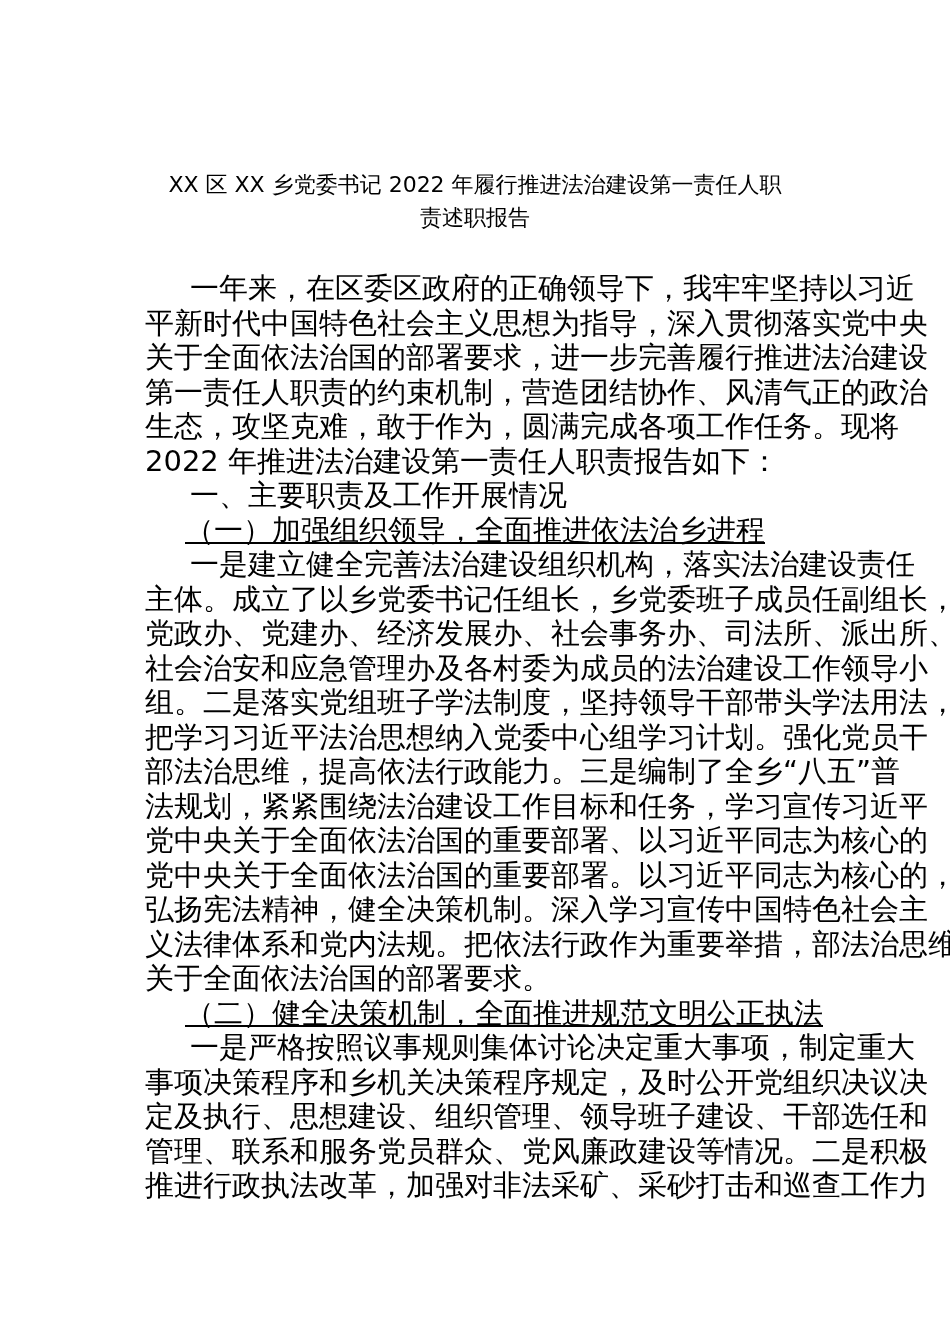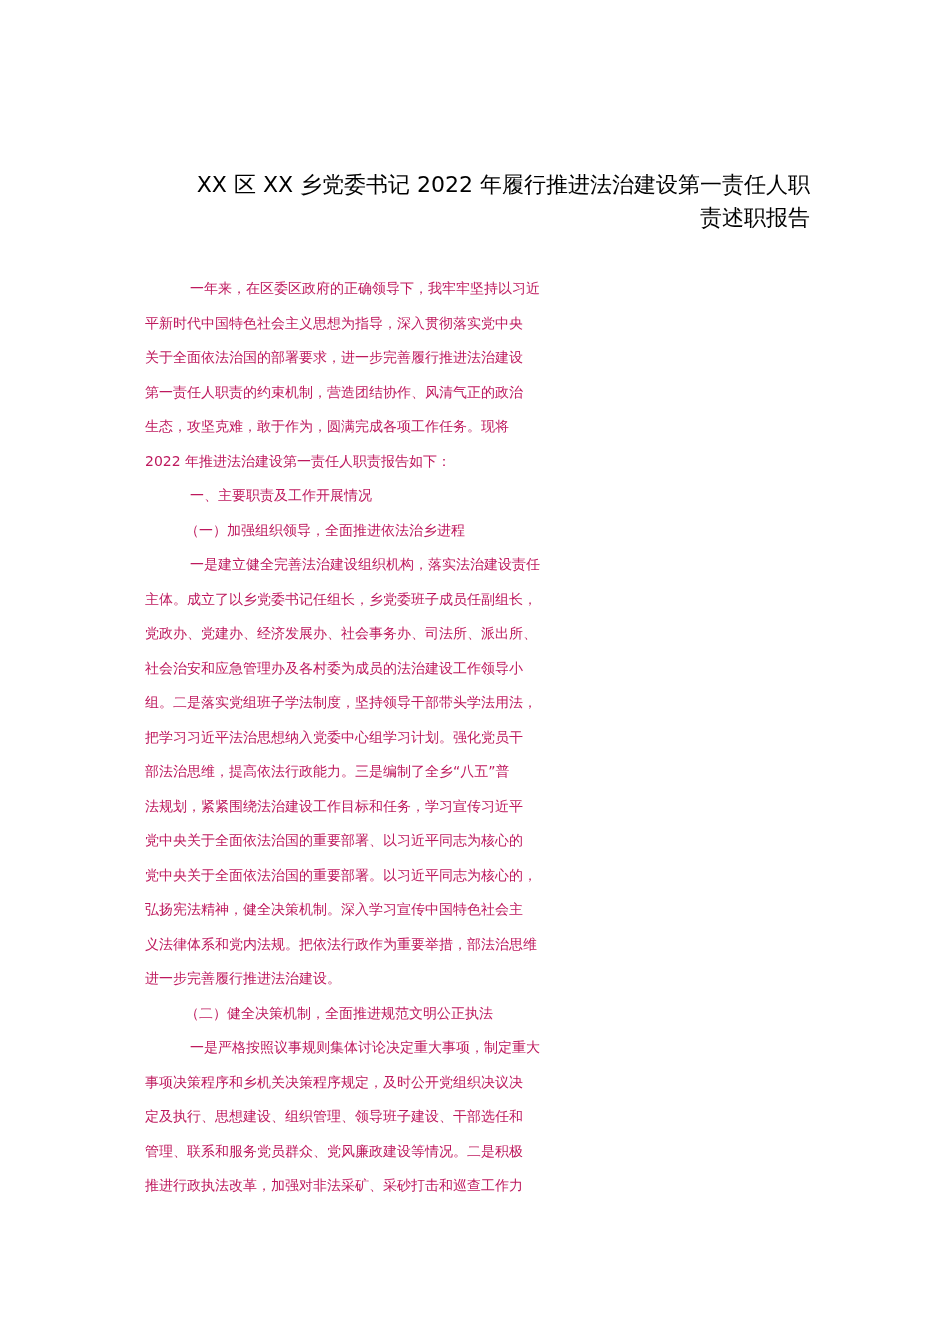--- a/index.html
+++ b/index.html
@@ -30,39 +30,39 @@
     text-align: center;
     font-size: 18px;
     line-height: 28px;
     color: #e8232a;
     letter-spacing: 0.2px;
   }
   .title {
     position: absolute;
     left: 140px;
     width: 670px;
-    text-align: right;
+    text-align: center;
     font-size: 22px;
     line-height: 34px;
     color: #000000;
   }
   .title.l1 { top: 168px; }
   .title.l2 { top: 201px; }
   .body-line {
     position: absolute;
     left: 145px;
     width: 690px;
-    font-size: 14px;
+    font-size: 29px;
     line-height: 34px;
     white-space: nowrap;
-    color: #be185d;
+    color: #000000;
   }
   .indent2 { padding-left: 45px; }
   .indent-h1 { padding-left: 45px; }
-  .indent-h2 { padding-left: 40px; }
+  .indent-h2 { padding-left: 40px; text-decoration: underline; }
 </style>
 </head>
 <body>
 
 <div class="page">
 
 
   <div class="title l1">XX 区 XX 乡党委书记 2022 年履行推进法治建设第一责任人职</div>
   <div class="title l2">责述职报告</div>
 
@@ -80,21 +80,21 @@
     <div class="body-line" style="top:616px">党政办、党建办、经济发展办、社会事务办、司法所、派出所、</div>
     <div class="body-line" style="top:651px">社会治安和应急管理办及各村委为成员的法治建设工作领导小</div>
     <div class="body-line" style="top:685px">组。二是落实党组班子学法制度，坚持领导干部带头学法用法，</div>
     <div class="body-line" style="top:720px">把学习习近平法治思想纳入党委中心组学习计划。强化党员干</div>
     <div class="body-line" style="top:754px">部法治思维，提高依法行政能力。三是编制了全乡“八五”普</div>
     <div class="body-line" style="top:789px">法规划，紧紧围绕法治建设工作目标和任务，学习宣传习近平</div>
     <div class="body-line" style="top:823px">党中央关于全面依法治国的重要部署、以习近平同志为核心的</div>
     <div class="body-line" style="top:858px">党中央关于全面依法治国的重要部署。以习近平同志为核心的，</div>
     <div class="body-line" style="top:892px">弘扬宪法精神，健全决策机制。深入学习宣传中国特色社会主</div>
     <div class="body-line" style="top:927px">义法律体系和党内法规。把依法行政作为重要举措，部法治思维</div>
-    <div class="body-line" style="top:961px">进一步完善履行推进法治建设。</div>
+    <div class="body-line" style="top:961px">关于全面依法治国的部署要求。</div>
     <div class="body-line indent-h2" style="top:996px">（二）健全决策机制，全面推进规范文明公正执法</div>
     <div class="body-line indent2" style="top:1030px">一是严格按照议事规则集体讨论决定重大事项，制定重大</div>
     <div class="body-line" style="top:1065px">事项决策程序和乡机关决策程序规定，及时公开党组织决议决</div>
     <div class="body-line" style="top:1099px">定及执行、思想建设、组织管理、领导班子建设、干部选任和</div>
     <div class="body-line" style="top:1134px">管理、联系和服务党员群众、党风廉政建设等情况。二是积极</div>
     <div class="body-line" style="top:1168px">推进行政执法改革，加强对非法采矿、采砂打击和巡查工作力</div>
   </div>
 
 </div>
 

